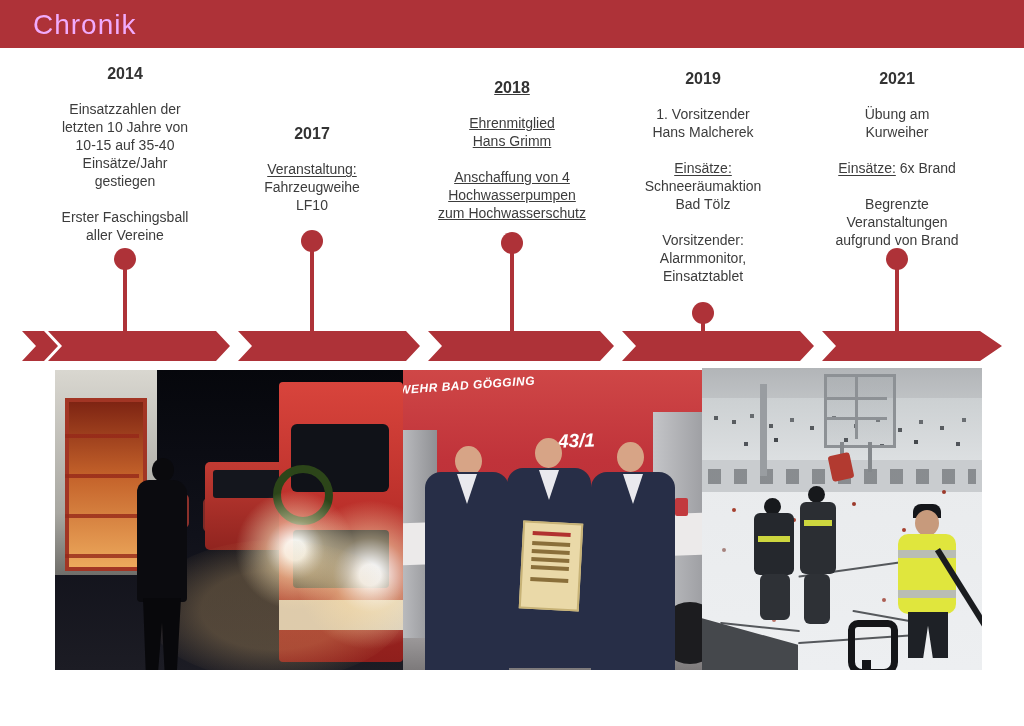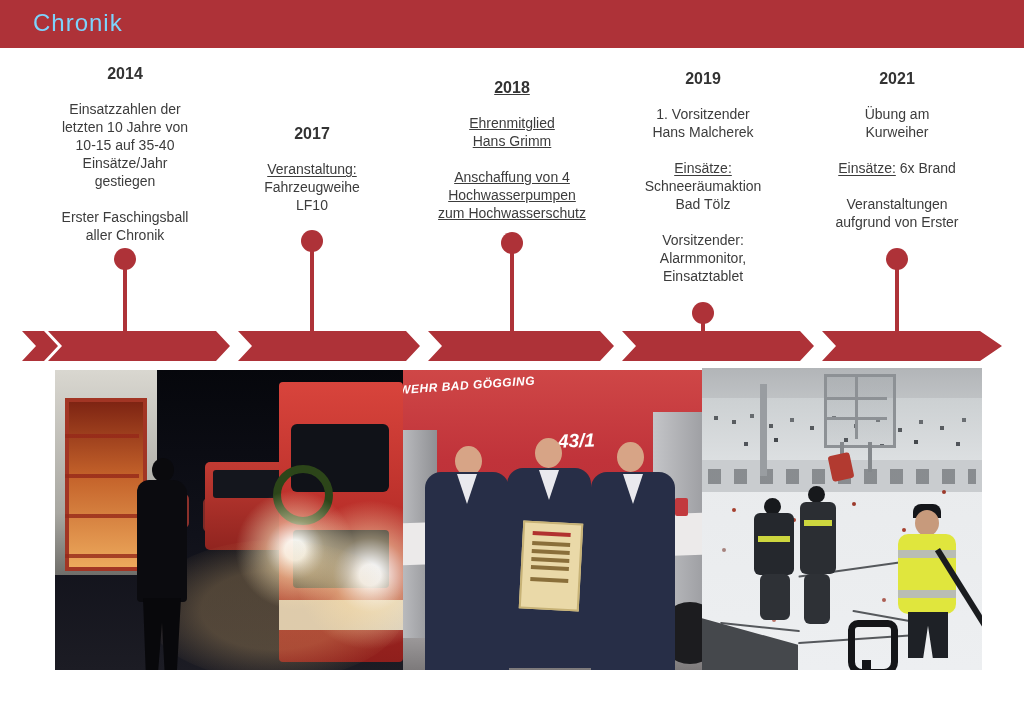--- a/index.html
+++ b/index.html
@@ -8,22 +8,22 @@
     --ink:#3c3c3c;
   }
   html,body{margin:0;padding:0;background:#fff;}
   .slide{
     position:relative;width:1024px;height:726px;background:#ffffff;overflow:hidden;
     font-family:"Liberation Sans",sans-serif;color:var(--ink);
   }
   
   .header{position:absolute;left:0;top:0;width:1024px;height:48px;background:var(--red);}
   .header .title{
-    position:absolute;left:33px;top:9px;font-size:24px;letter-spacing:1px;
-    color:#7dd3fc;font-weight:400;
+    position:absolute;left:33px;top:9px;font-size:28px;letter-spacing:1px;
+    color:#f0abfc;font-weight:400;
   }
   
   .milestone{position:absolute;text-align:center;font-size:14px;line-height:18px;}
   .milestone .year{font-size:16px;font-weight:bold;line-height:20px;margin-bottom:16px;color:#333;}
   .tl-line{min-height:18px;}
   .tl-line .ul{text-decoration:underline;text-underline-offset:2px;text-align:center;}
   
   .dot{position:absolute;width:22px;height:22px;border-radius:50%;background:var(--red);}
   .stem{position:absolute;width:4px;background:var(--red);}
   
@@ -126,21 +126,21 @@
   <div class="milestone" style="left:30px;top:64px;width:190px;">
     <div class="year">2014</div>
     <div class="body">
         <div class="tl-line">Einsatzzahlen der</div>
         <div class="tl-line">letzten 10 Jahre von</div>
         <div class="tl-line">10-15 auf 35-40</div>
         <div class="tl-line">Einsätze/Jahr</div>
         <div class="tl-line">gestiegen</div>
         <div class="tl-line"></div>
         <div class="tl-line">Erster Faschingsball</div>
-        <div class="tl-line">aller Chronik</div>
+        <div class="tl-line">aller Vereine</div>
       </div>
   </div>
   <div class="milestone" style="left:222px;top:124px;width:180px;">
     <div class="year">2017</div>
     <div class="body">
         <div class="tl-line"><span class="ul">Veranstaltung:</span></div>
         <div class="tl-line">Fahrzeugweihe</div>
         <div class="tl-line">LF10</div>
       </div>
   </div>
@@ -171,22 +171,23 @@
       </div>
   </div>
   <div class="milestone" style="left:797px;top:69px;width:200px;">
     <div class="year">2021</div>
     <div class="body">
         <div class="tl-line">Übung am</div>
         <div class="tl-line">Kurweiher</div>
         <div class="tl-line"></div>
         <div class="tl-line"><span class="ul">Einsätze:</span> 6x Brand</div>
         <div class="tl-line"></div>
+        <div class="tl-line">Begrenzte</div>
         <div class="tl-line">Veranstaltungen</div>
-        <div class="tl-line">aufgrund von Erster</div>
+        <div class="tl-line">aufgrund von Brand</div>
       </div>
   </div>
 
   <div class="dot" style="left:114px;top:248px;"></div>
   <div class="stem" style="left:123px;top:266px;height:65px;"></div>
   <div class="dot" style="left:301px;top:230px;"></div>
   <div class="stem" style="left:310px;top:248px;height:83px;"></div>
   <div class="dot" style="left:501px;top:232px;"></div>
   <div class="stem" style="left:510px;top:250px;height:81px;"></div>
   <div class="dot" style="left:692px;top:302px;"></div>

